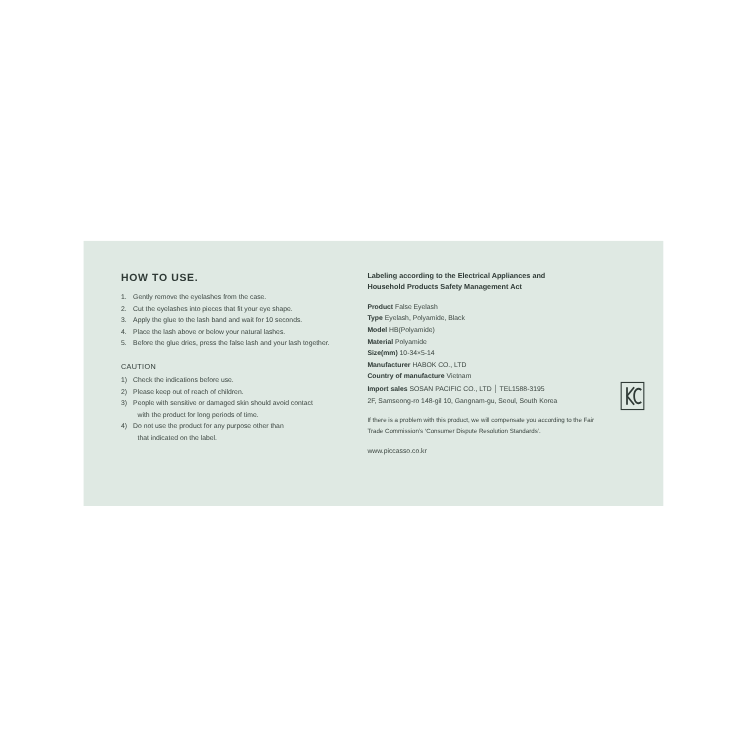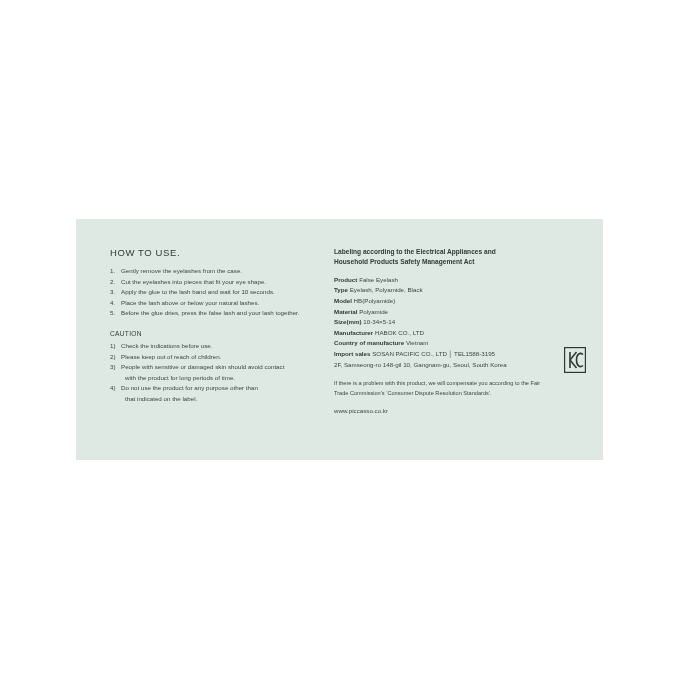--- a/index.html
+++ b/index.html
@@ -41,21 +41,21 @@
     position: absolute;
     left: 34px;
     top: 28px;
     width: 230px;
   }
   .howto-title {
     font-size: 9.5px;
     letter-spacing: 0.6px;
     color: #2f3a36;
     margin: 0 0 8px 0;
-    font-weight: 400;
+    font-weight: 700;
   }
   ol.howto {
     list-style: none;
     margin: 0;
     padding: 0;
   }
   ol.howto li {
     font-size: 6.2px;
     line-height: 10.6px;
     color: #3a443f;

